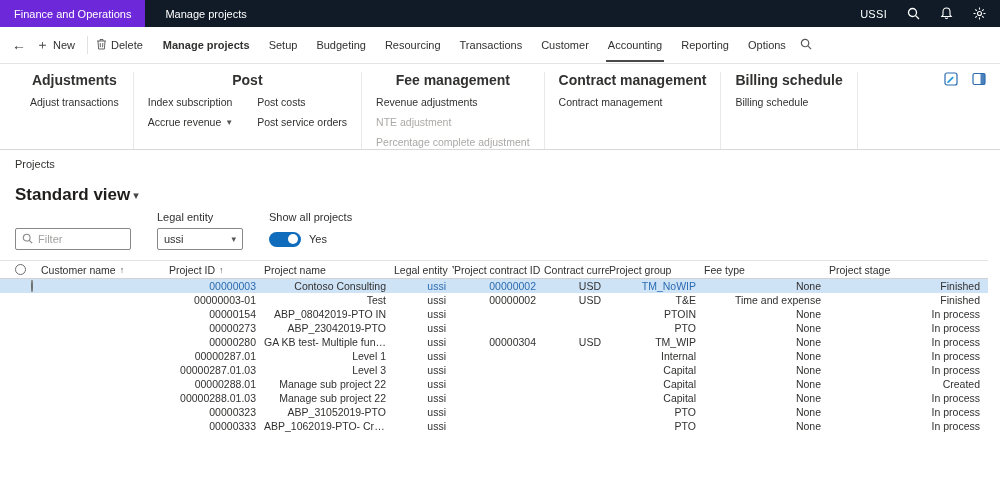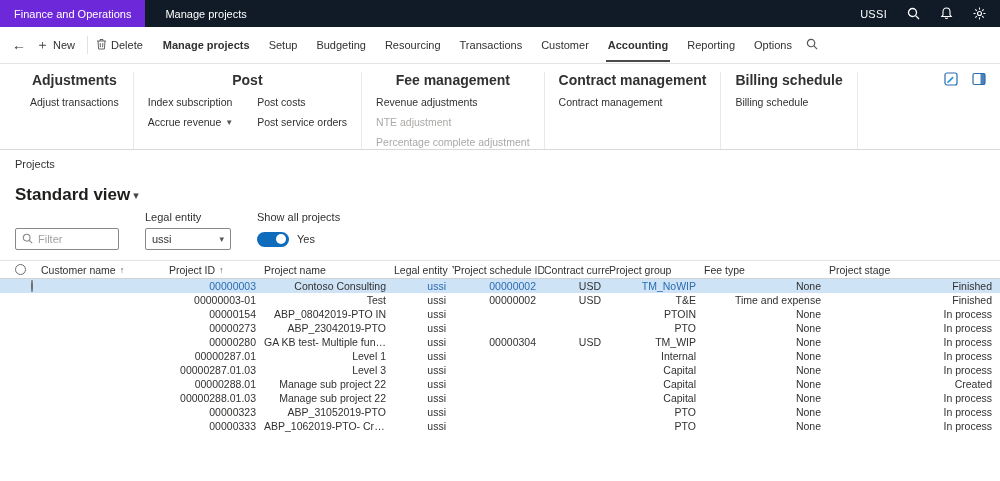--- a/index.html
+++ b/index.html
@@ -17,43 +17,43 @@
   
   .actionpane { height:37px; display:flex; align-items:center; border-bottom:1px solid #e4e4e4;
     padding:0 12px; font-size:11px; background:#fff; }
   .ap-btn { display:flex; align-items:center; gap:4px; margin-right:12px; white-space:nowrap; cursor:default; }
   .back-arrow { font-size:14px; margin-right:10px; }
   .plus { font-size:13px; color:#444; }
   .vdiv { width:1px; height:18px; background:#e1e1e1; margin:0 8px 0 0; }
   .ap-tabs { display:flex; gap:15px; margin-left:6px; align-items:center; height:100%; }
   .ap-tab { padding:11px 2px 9px 2px; white-space:nowrap; border-bottom:2px solid transparent; }
   .ap-tab.bold { font-weight:bold; }
-  .ap-tab.active { font-weight:bold; border-bottom:2px solid #4a4a4a;text-align:right; }
+  .ap-tab.active { font-weight:normal; border-bottom:2px solid #4a4a4a;text-align:right; }
   .ap-search { margin-left:12px; }
 
   
   .ribbon { position:relative; height:86px; border-bottom:1px solid #d8d8d8; padding:8px 0 0 30px;
     display:flex; background:#fff; }
   .rgroup { padding:0 14px; border-right:1px solid #e8e8e8; }
   .rgroup:first-child { padding-left:0; }
   .rgroup-title { font-size:14px; font-weight:bold; text-align:center; margin-bottom:8px; white-space:nowrap; }
   .rgroup-cols { display:flex; gap:24px; }
   .rcol { display:flex; flex-direction:column; gap:8px; }
   .ritem { font-size:10.5px; white-space:nowrap; display:flex; align-items:center; gap:4px; }
   .ritem.disabled { color:#aba9a7; }
   .chev { font-size:8px; color:#555; }
   .ribbon-right { position:absolute; right:14px; top:8px; display:flex; gap:14px; }
 
   
-  .content { padding:8px 0 0 15px; }
+  .content { padding:8px 12px 0 15px; }
   .caption { font-size:11px; }
   .viewtitle { font-size:17px; font-weight:bold; color:#1f1e1d; margin-top:15px; display:flex; align-items:center; gap:3px; }
   .viewtitle .title-chev { font-size:11px; font-weight:normal; color:#444; }
   .controls { display:flex; align-items:flex-end; margin-top:6px; gap:26px; }
-  .filterbox { width:104px; height:22px; border:1px solid #8a8886; border-radius:2px;
+  .filterbox { width:116px; height:22px; border:1px solid #8a8886; border-radius:2px;
     display:flex; align-items:center; padding:0 6px; gap:5px; background:#fff; }
   .filter-input { border:none; outline:none; width:100%; font-size:11px; font-family:inherit; color:#323130; }
   .filter-input::placeholder { color:#a2a09e; }
   .ctrl-col { display:flex; flex-direction:column; gap:5px; font-size:11px; }
   .combo { width:86px; height:22px; border:1px solid #8a8886; border-radius:2px;
     display:flex; align-items:center; justify-content:space-between; padding:0 6px; font-size:11px; background:#fff; }
   .combo .chev { font-size:9px; }
   .toggle-row { display:flex; align-items:center; gap:8px; height:22px; }
   .toggle { width:32px; height:15px; border-radius:8px; background:var(--accent,#0f6cbd); position:relative; }
   .toggle::after { content:''; position:absolute; right:3px; top:2.5px; width:10px; height:10px; border-radius:50%; background:#fff; }
@@ -263,21 +263,21 @@
       <div class="hdr">
           <span>Project name</span>
         </div>
       <div class="hdr">
           <span>Legal entity</span>
         <span><svg width="8" height="8" viewBox="0 0 8 8">
               <path d="M0.5 0.5 L7.5 0.5 L4.8 4 L4.8 7 L3.2 7.5 L3.2 4 Z" fill="none" stroke="#555" stroke-width="0.9"></path>
             </svg></span>
       </div>
       <div class="hdr">
-          <span>Project schedule ID</span>
+          <span>Project contract ID</span>
         </div>
       <div class="hdr">
           <span>Contract curre...</span>
         </div>
       <div class="hdr">
           <span>Project group</span>
         </div>
       <div class="hdr">
           <span>Fee type</span>
         </div>

